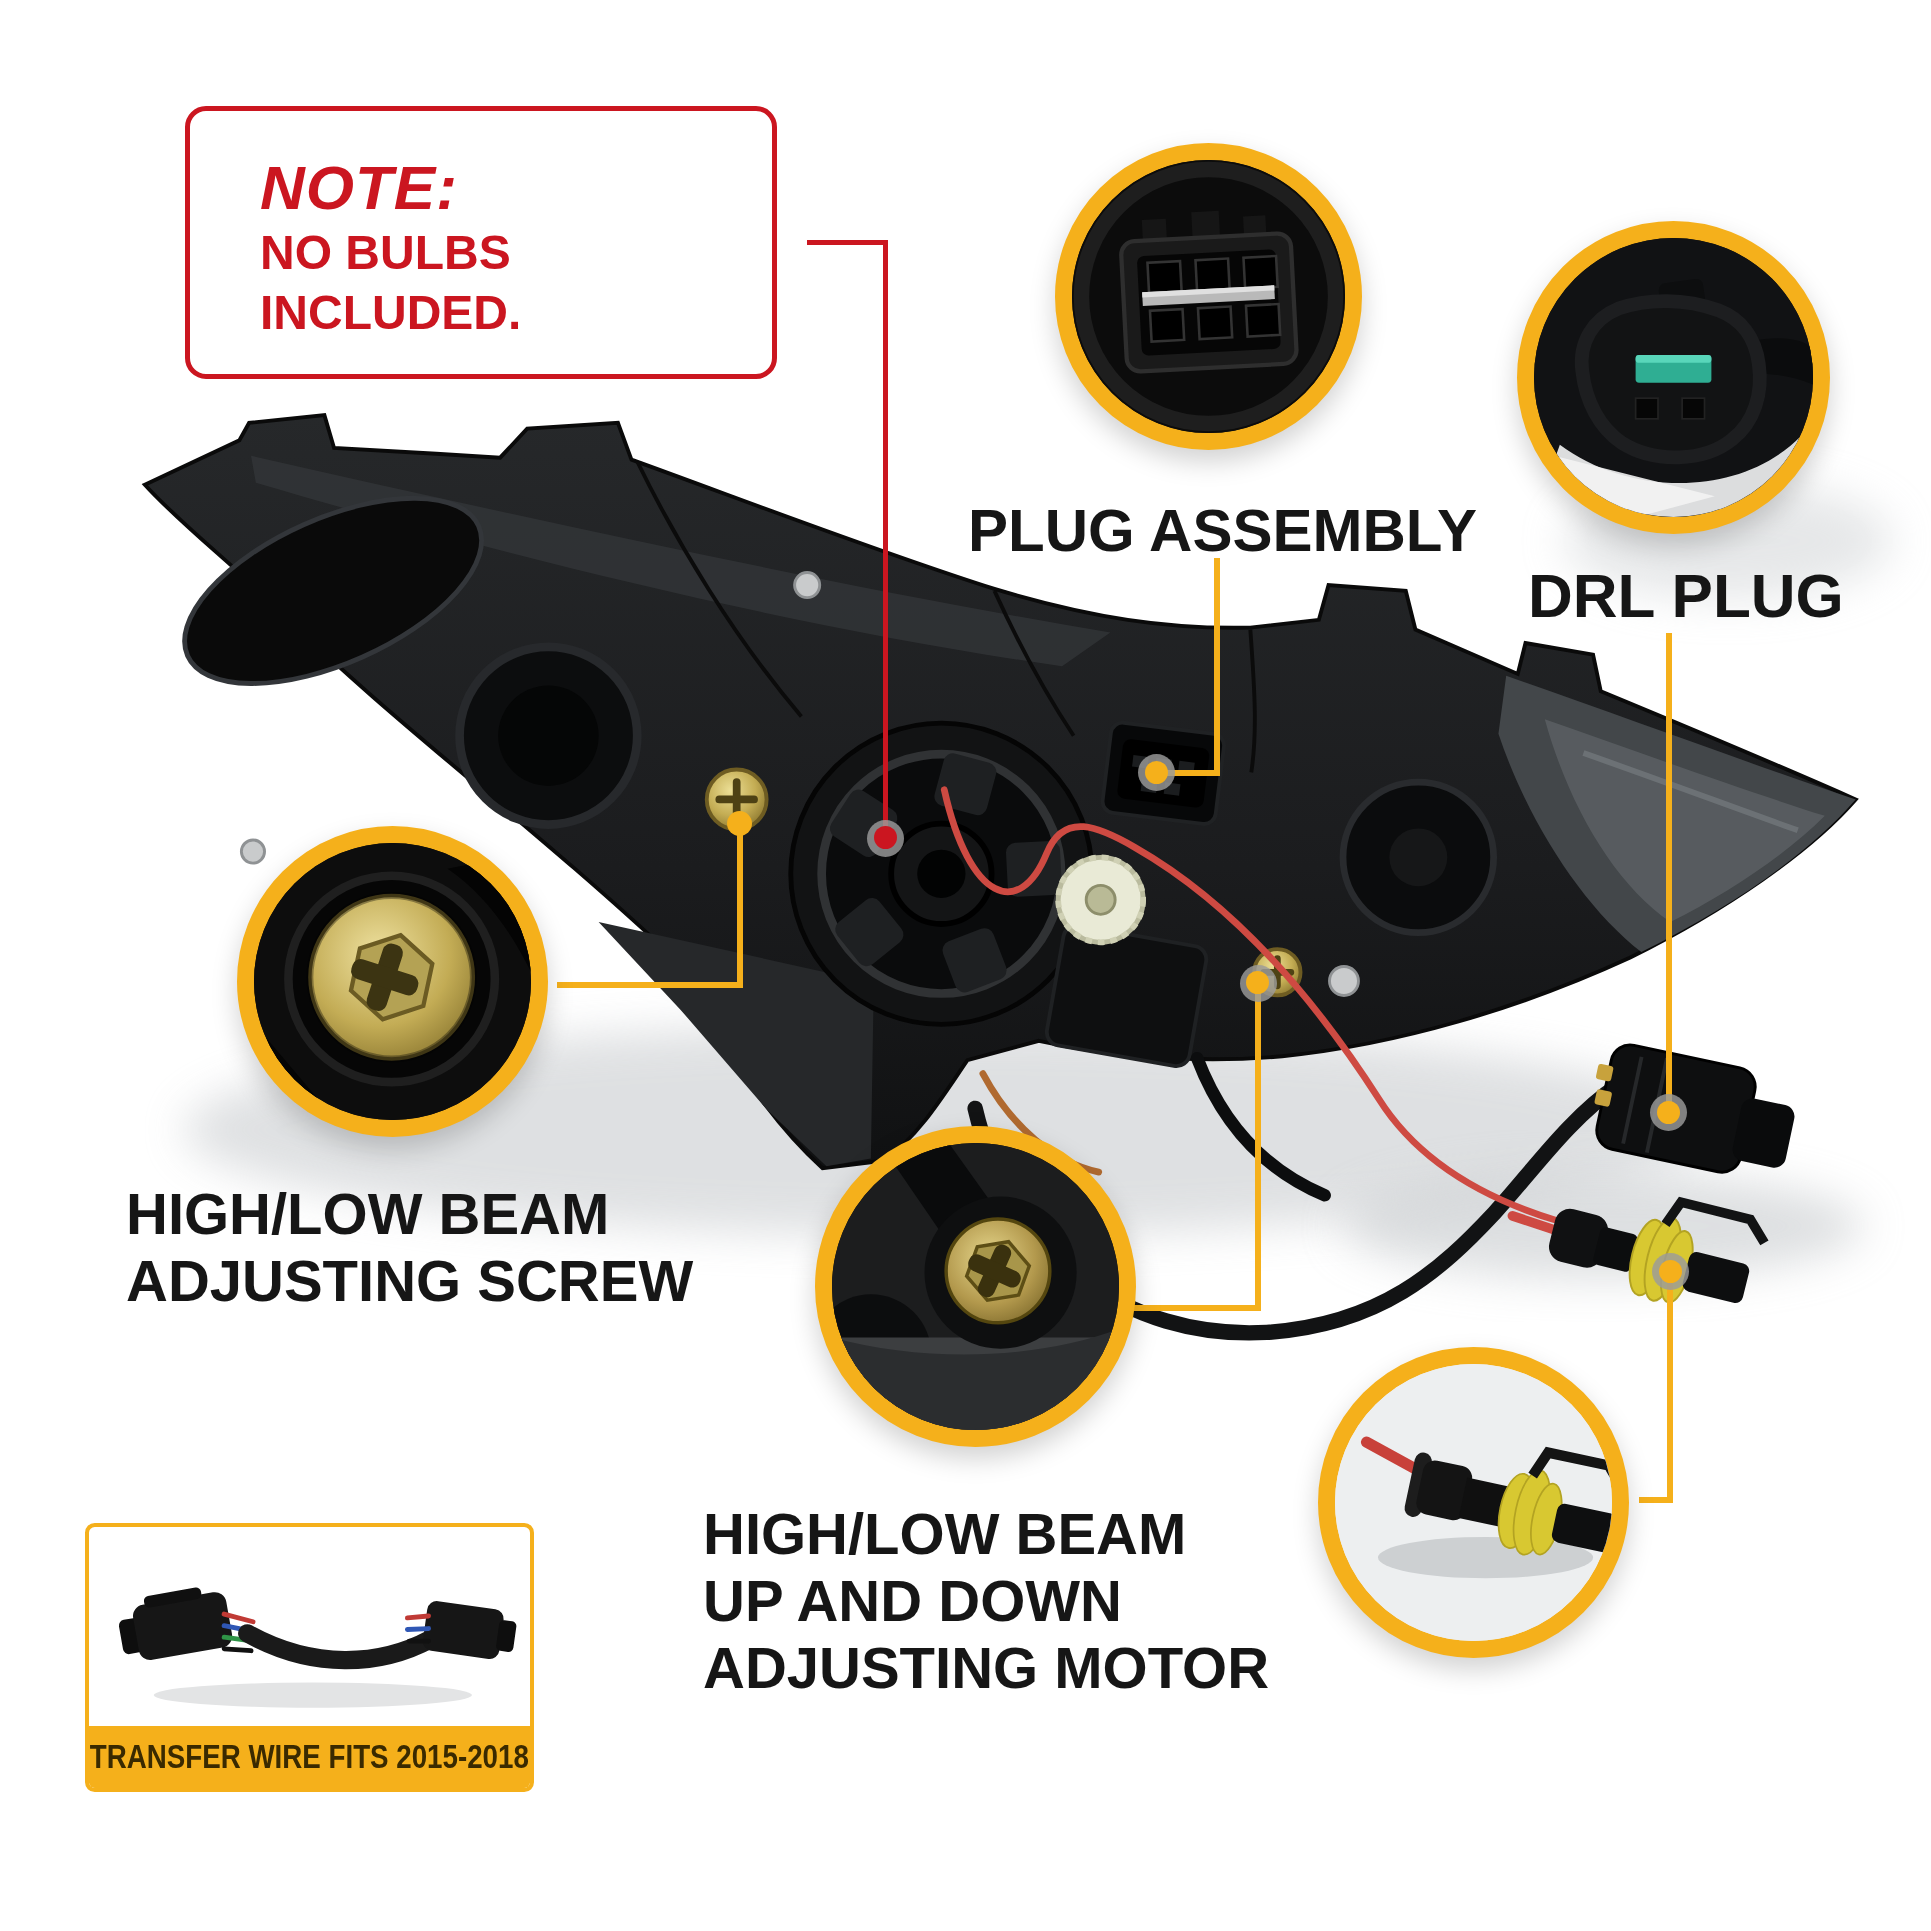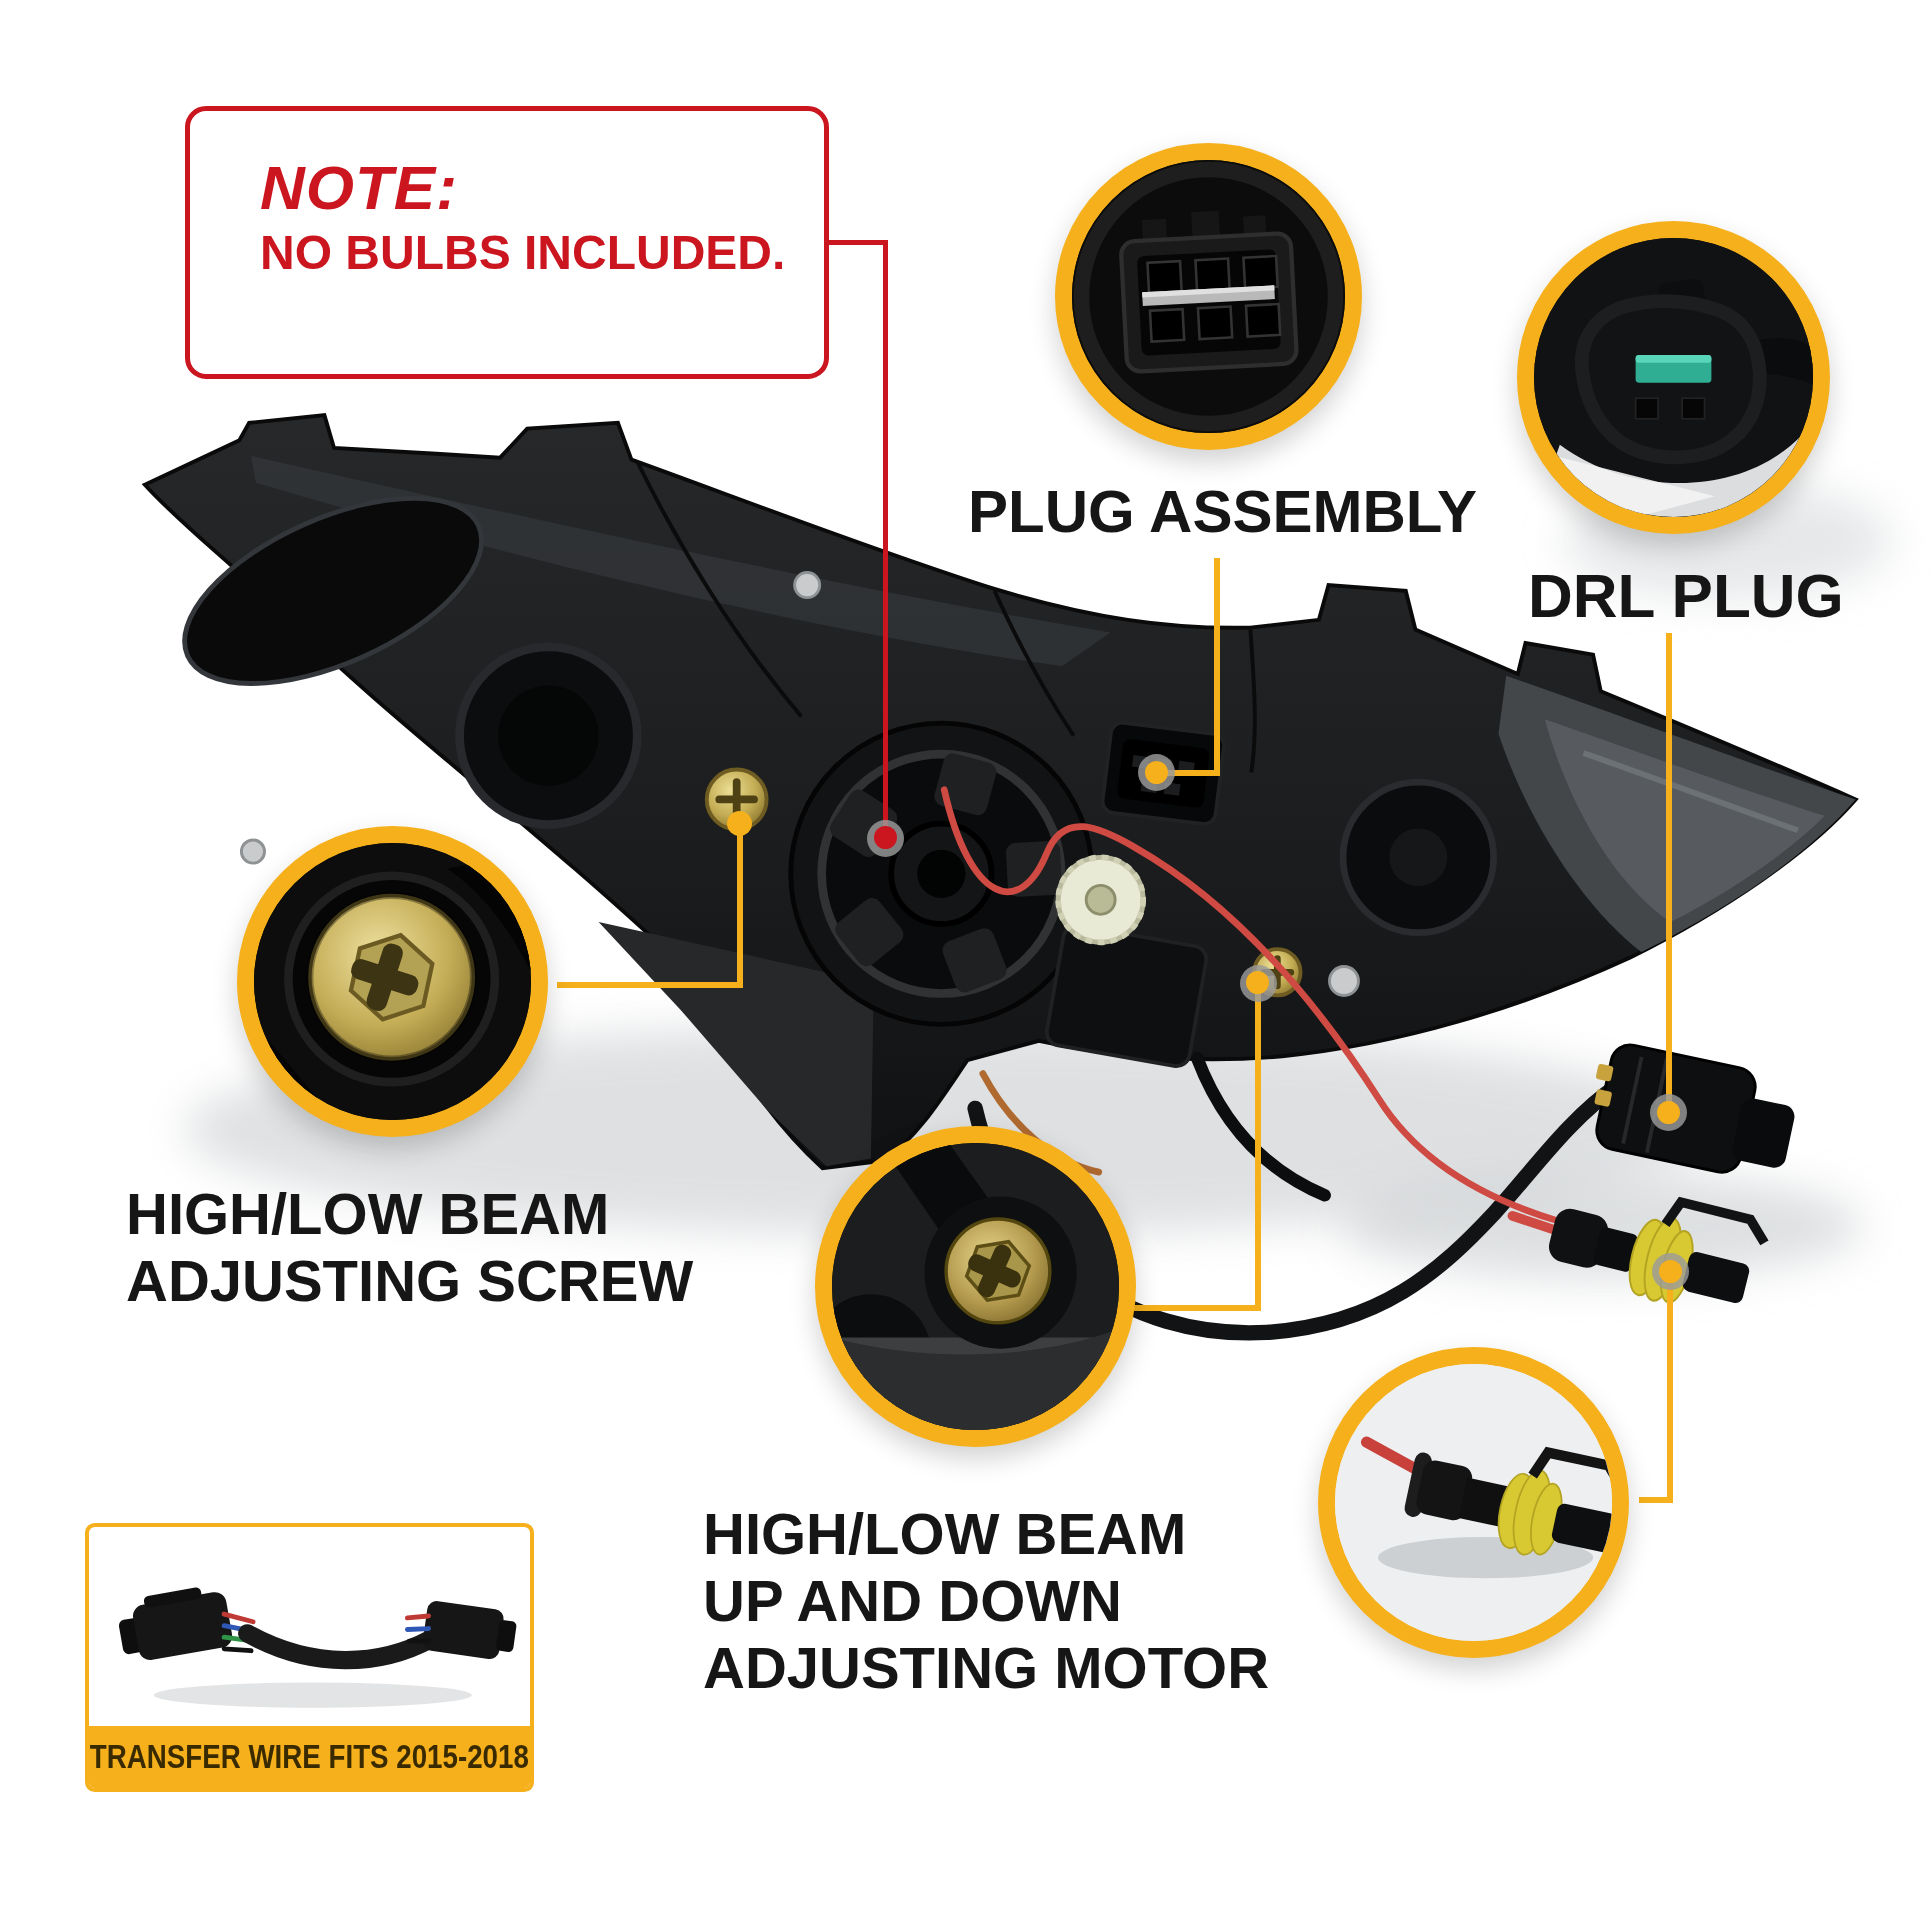--- a/index.html
+++ b/index.html
@@ -11,21 +11,21 @@
   }
   html,body{margin:0;padding:0;background:#fff;}
   .canvas{
     position:relative;width:1931px;height:1931px;background:#ffffff;overflow:hidden;
     font-family:"Liberation Sans", sans-serif;
   }
   svg{display:block;}
   .abs{position:absolute;}
   
   .note-box{
-    left:185px;top:106px;width:644px;height:273px;
+    left:185px;top:106px;width:592px;height:273px;
     border:5.8px solid var(--red);border-radius:21px;box-sizing:border-box;
     padding:42px 21px 0 70px;background:#fff;z-index:30;
   }
   .note-title{
     color:var(--red);font-size:62px;font-weight:bold;font-style:italic;
     line-height:70px;letter-spacing:1px;
   }
   .note-line{
     color:var(--red);font-size:48px;font-weight:bold;line-height:60px;letter-spacing:0px;
   }
@@ -338,21 +338,21 @@
         <rect x="148" y="134" width="52" height="48" fill="#101010"></rect>
         <ellipse cx="212" cy="160" rx="19" ry="44" fill="#d8c831" stroke="#b3a322" stroke-width="2"></ellipse>
         <ellipse cx="230" cy="158" rx="19" ry="50" fill="#d8c831" stroke="#b3a322" stroke-width="2"></ellipse>
         <ellipse cx="248" cy="162" rx="16" ry="42" fill="#d8c831" stroke="#b3a322" stroke-width="2"></ellipse>
         <rect x="258" y="140" width="70" height="46" rx="9" fill="#0e0f10"></rect>
         <path d="M 222 116 L 234 86 L 306 86 L 326 108" stroke="#141414" stroke-width="12" fill="none"></path>
       </g>
     </svg>
   </div>
 
-  <div class="abs callout-label" style="left:968px;top:477px;font-size:60px;">PLUG ASSEMBLY</div>
+  <div class="abs callout-label" style="left:968px;top:496px;font-size:60px;">PLUG ASSEMBLY</div>
 
   <div class="abs callout-label" style="left:1528px;top:560px;font-size:62px;text-align:right;">DRL PLUG</div>
 
   <div class="abs callout-label" style="left:126px;top:1180px;font-size:58px;line-height:67px;">
     <span class="lbl-line">HIGH/LOW BEAM</span>
     <span class="lbl-line">ADJUSTING SCREW</span>
   </div>
 
   <div class="abs callout-label" style="left:703px;top:1500px;font-size:58px;line-height:67px;">
     <span class="lbl-line">HIGH/LOW BEAM</span>

